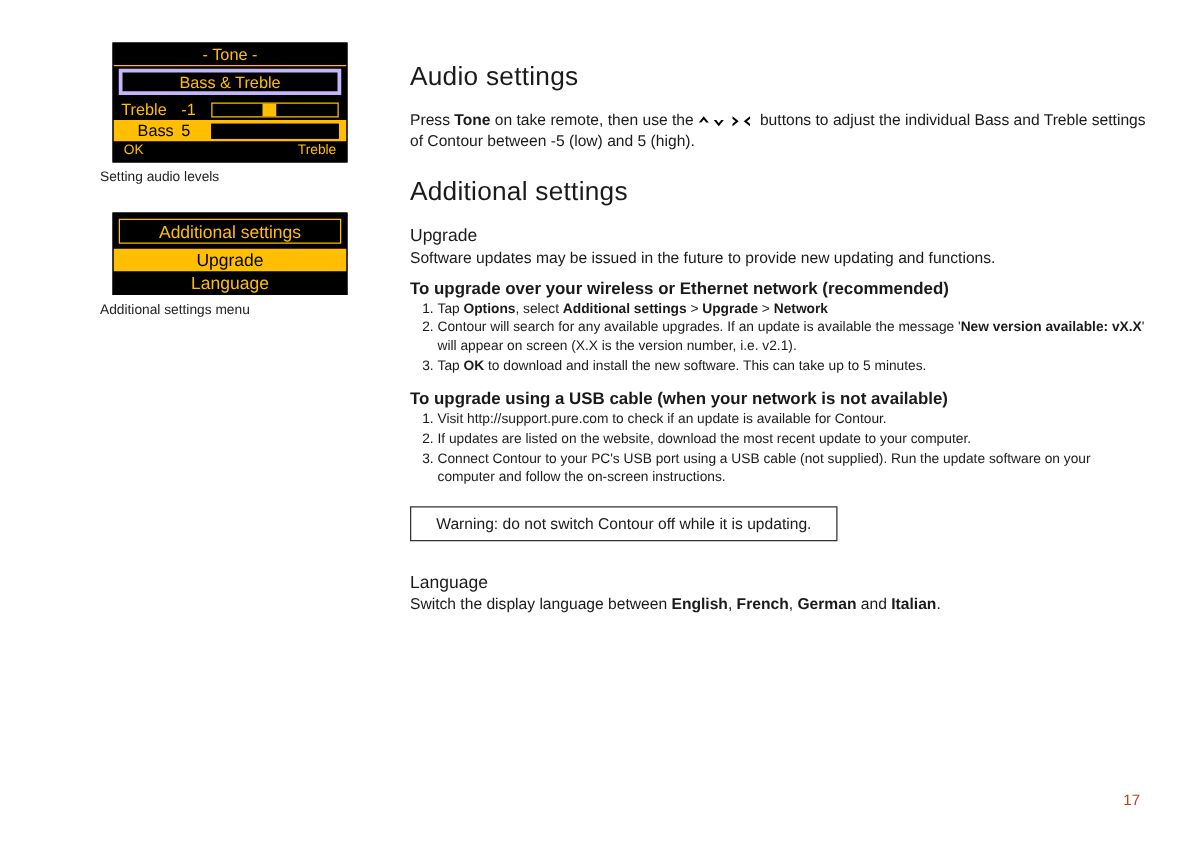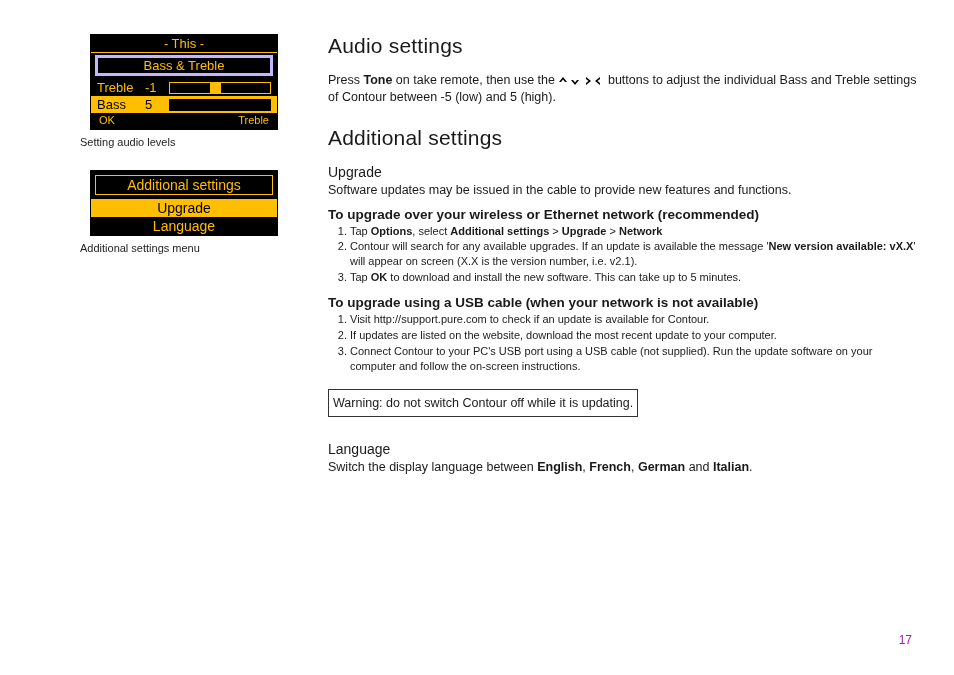--- a/index.html
+++ b/index.html
@@ -10,21 +10,21 @@
     font-family: Arial, Helvetica, sans-serif;
     color: #1a1a1a;
     position: relative;
   }
   .page {
     display: flex;
     padding: 34px 34px 0 80px;
     gap: 40px;
   }
   .col-left { width: 208px; flex: none; }
-  .col-right { flex: 1; }
+  .col-right { flex: 1; margin-top: 16px; }
 
   
   .device {
     width: 186px;
     background: #000;
     border: 1px solid #000;
     font-size: 13px;
     color: #ffbf00;
     margin: 0 auto;
   }
@@ -61,21 +61,21 @@
   .bar .fill {
     position: absolute; top: 0; bottom: 0; background: #ffbf00;
   }
   .device .footer-row {
     display: flex;
     justify-content: space-between;
     font-size: 11px;
     padding: 1px 8px 3px 8px;
   }
   .sel-row { background: #ffbf00; color: #000; }
-  .sel-row .lbl, .sel-row .val { color: #000; }
+  .sel-row .lbl, .sel-row .val { color: #000; text-align: right; }
 
   .caption {
     font-size: 11px;
     color: #222;
     margin: 6px 0 22px 0;
   }
 
   
   .device2 {
     width: 186px;
@@ -118,41 +118,41 @@
   ol.steps {
     margin: 2px 0 10px 0;
     padding-left: 22px;
     font-size: 11px;
     line-height: 1.35;
   }
   ol.steps li { margin-bottom: 1px; }
   .warning-box {
     display: inline-block;
     border: 1px solid #333;
-    padding: 6px 4px;
+    padding: 6px 20px;
     font-size: 12.5px;
     margin: 6px 0 14px 0;
   }
   .pageno {
     position: absolute;
     right: 42px;
     bottom: 28px;
     font-size: 12px;
-    color: #a21caf;
+    color: #c2410c;
   }
   b { font-weight: 700; }
 </style>
 </head>
 <body>
 
 <div class="page">
   <div class="col-left">
 
     <div class="device">
-      <div class="title-row">- This -</div>
+      <div class="title-row">- Tone -</div>
       <div class="outlined-row">Bass &amp; Treble</div>
       <div class="level-row">
         <span class="lbl">Treble</span>
         <span class="val">-1</span>
         <div class="bar">
           <div class="tick"></div>
           <div class="fill" style="left:40%; width:10%;"></div>
         </div>
       </div>
       <div class="level-row sel-row">
@@ -196,21 +196,21 @@
         <svg viewBox="0 0 10 10">
             <path d="M1 5 L6 9 L6 7 L3.5 5 L6 3 L6 1 Z" fill="#000"></path>
           </svg>
       </span>
       <span> buttons to adjust the individual Bass and Treble settings of Contour between -5 (low) and 5 (high).</span>
     </p>
 
     <h1 class="section">Additional settings</h1>
 
     <h2 class="sub">Upgrade</h2>
-    <div class="body-text" style="margin-bottom:8px;">Software updates may be issued in the cable to provide new features and functions.</div>
+    <div class="body-text" style="margin-bottom:8px;">Software updates may be issued in the future to provide new updating and functions.</div>
 
     <h3 class="how">To upgrade over your wireless or Ethernet network (recommended)</h3>
     <ol class="steps">
       <li>
         <span>Tap </span><b>Options</b><span>, select </span><b>Additional settings</b><span> &gt; </span><b>Upgrade</b><span> &gt; </span><b>Network</b>
       </li>
       <li>
         <span>Contour will search for any available upgrades. If an update is available the message '</span><b>New version available: vX.X</b><span>' will appear on screen (X.X is the version number, i.e. v2.1).</span>
       </li>
       <li>

